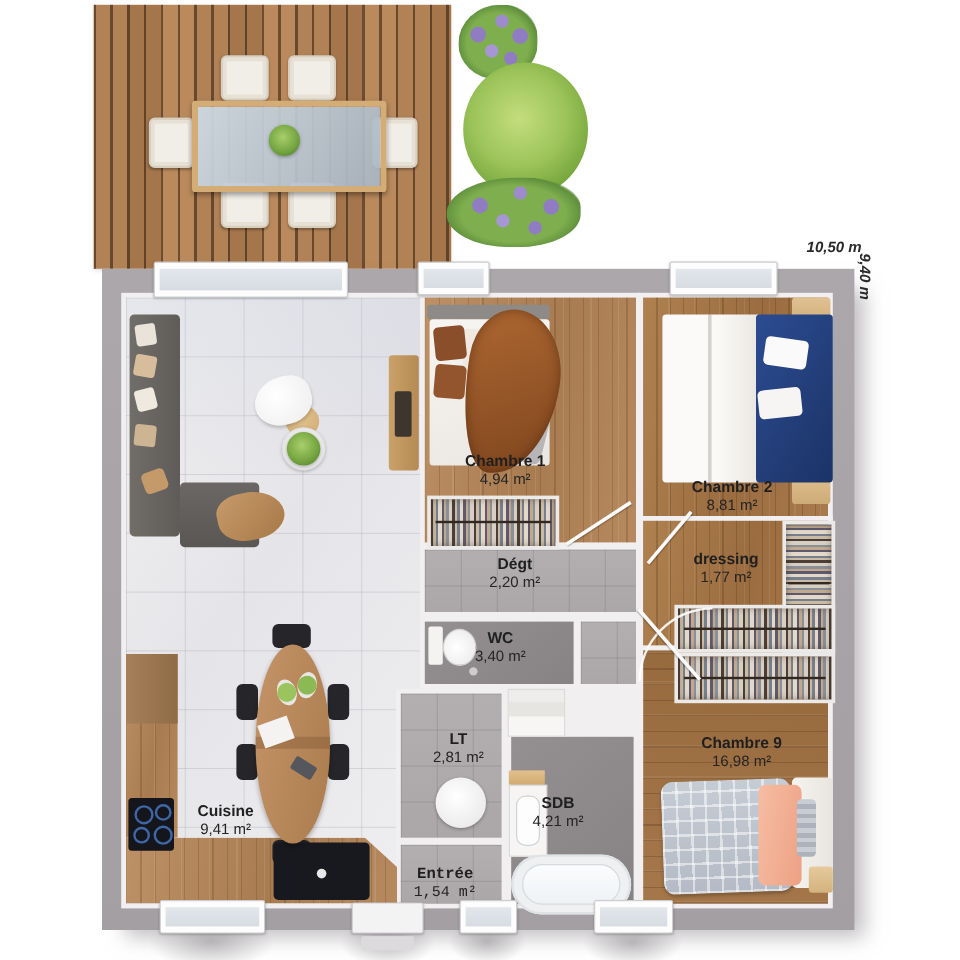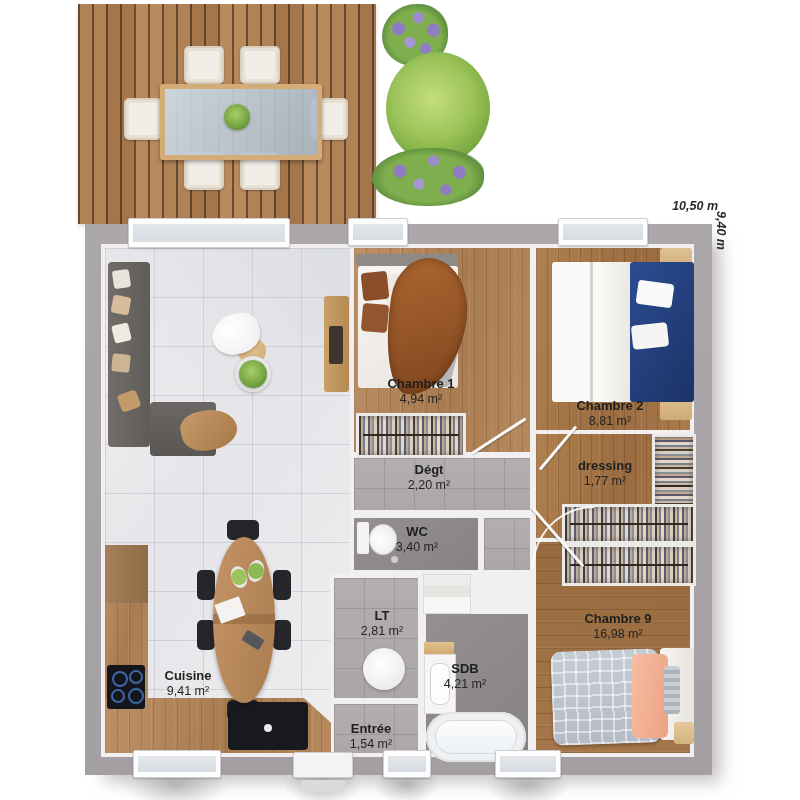--- a/index.html
+++ b/index.html
@@ -278,18 +278,18 @@
     <div class="rarea">3,40 m²</div>
   </div>
   <div class="label" style="left:382px;top:608px;">
     <div class="rname">LT</div>
     <div class="rarea">2,81 m²</div>
   </div>
   <div class="label" style="left:465px;top:661px;">
     <div class="rname">SDB</div>
     <div class="rarea">4,21 m²</div>
   </div>
-  <div class="label" style="left:371px;top:721px;">
+  <div class="label" style="left:371px;top:721px;font-family:Liberation Mono, monospace;">
     <div class="rname">Entrée</div>
     <div class="rarea">1,54 m²</div>
   </div>
 
 </div>
 
 </body></html>

